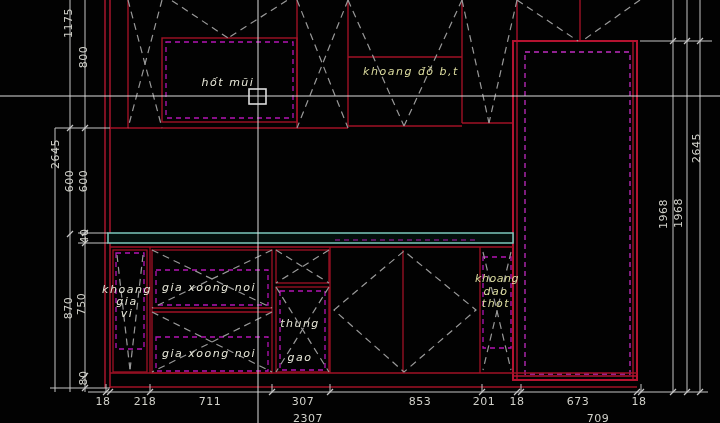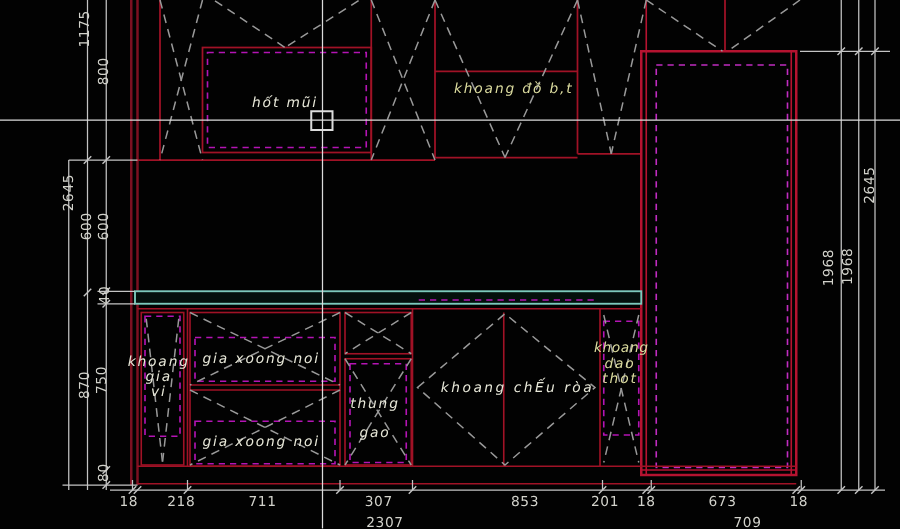--- a/index.html
+++ b/index.html
@@ -167,22 +167,21 @@
   </svg>
 
   <div class="lbl" style="left:228px;top:82px">hốt mũi</div>
   <div class="lbl yel" style="left:411px;top:71px">khoang đồ b,t</div>
   <div class="lbl" style="left:127px;top:289px">khoang</div>
   <div class="lbl" style="left:127px;top:301px">gia</div>
   <div class="lbl" style="left:127px;top:313px">vi</div>
   <div class="lbl" style="left:209px;top:287px">gia xoong noi</div>
   <div class="lbl" style="left:209px;top:353px">gia xoong noi</div>
   <div class="lbl" style="left:300px;top:323px">thung</div>
-  <div class="lbl" style="left:300px;top:346px">gao</div>
-  <div class="lbl" style="left:414px;top:310px;letter-spacing:2px">khoang chẾu ròa</div>
+  <div class="lbl" style="left:300px;top:357px">gao</div>
   <div class="lbl yel" style="left:497px;top:278px;letter-spacing:0.5px">khoang</div>
   <div class="lbl yel" style="left:496px;top:291px">dao</div>
   <div class="lbl yel" style="left:496px;top:303px">thot</div>
 
   <div class="dim v" style="left:68px;top:23px">1175</div>
   <div class="dim v" style="left:83px;top:57px">800</div>
   <div class="dim v" style="left:55px;top:154px">2645</div>
   <div class="dim v" style="left:69px;top:181px">600</div>
   <div class="dim v" style="left:83px;top:181px">600</div>
   <div class="dim v" style="left:84px;top:236px">40</div>

